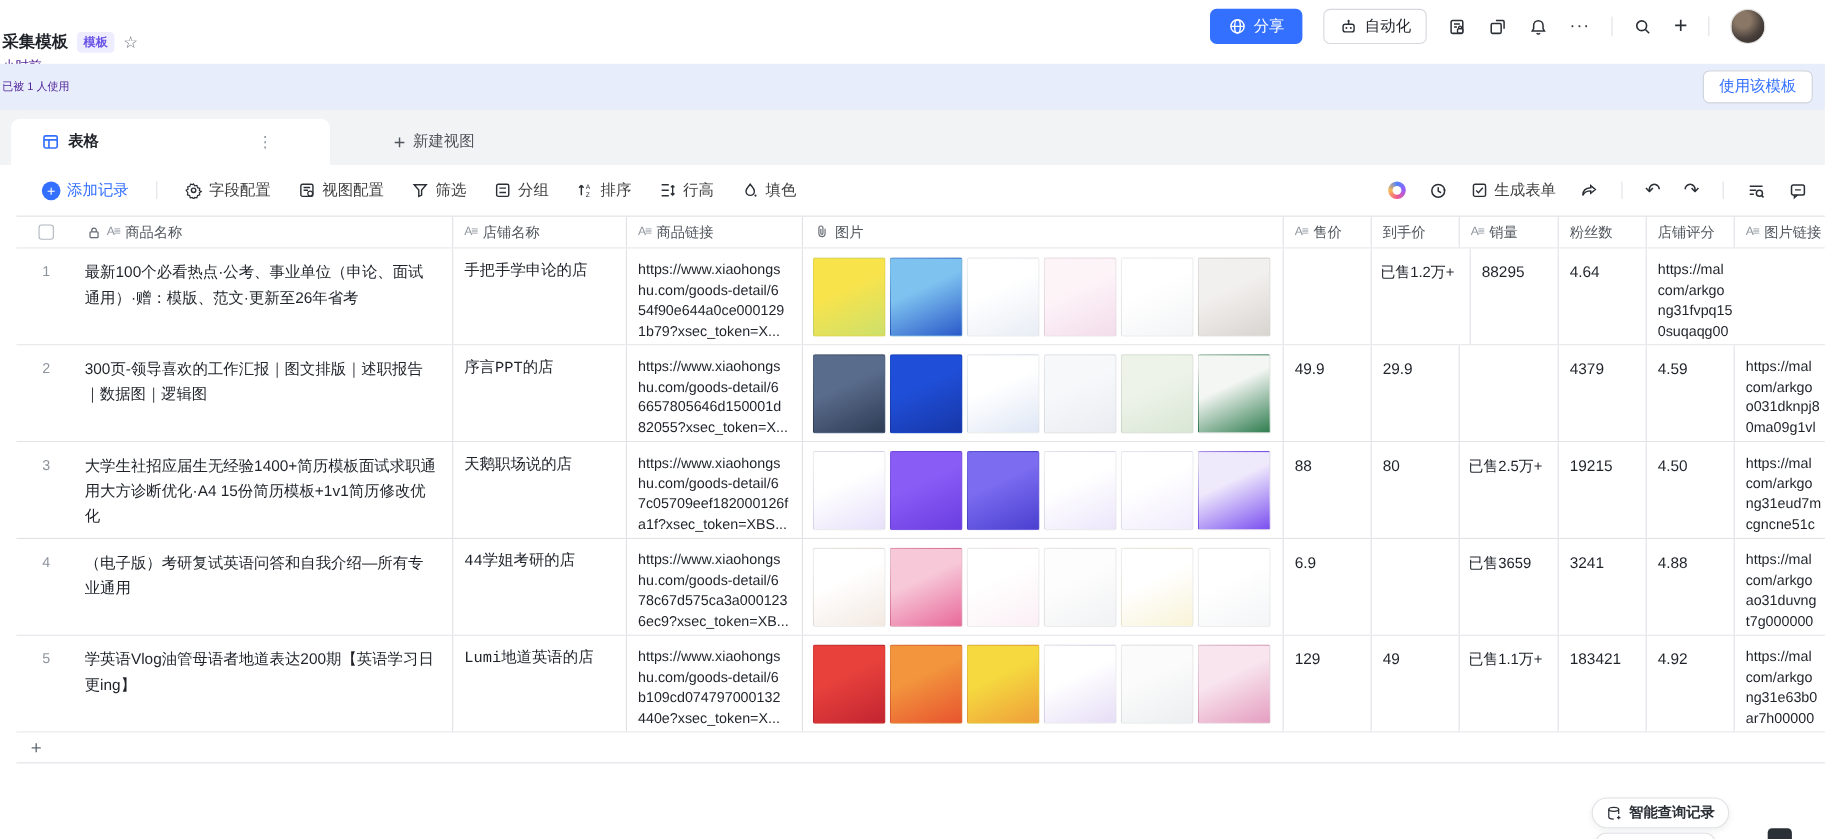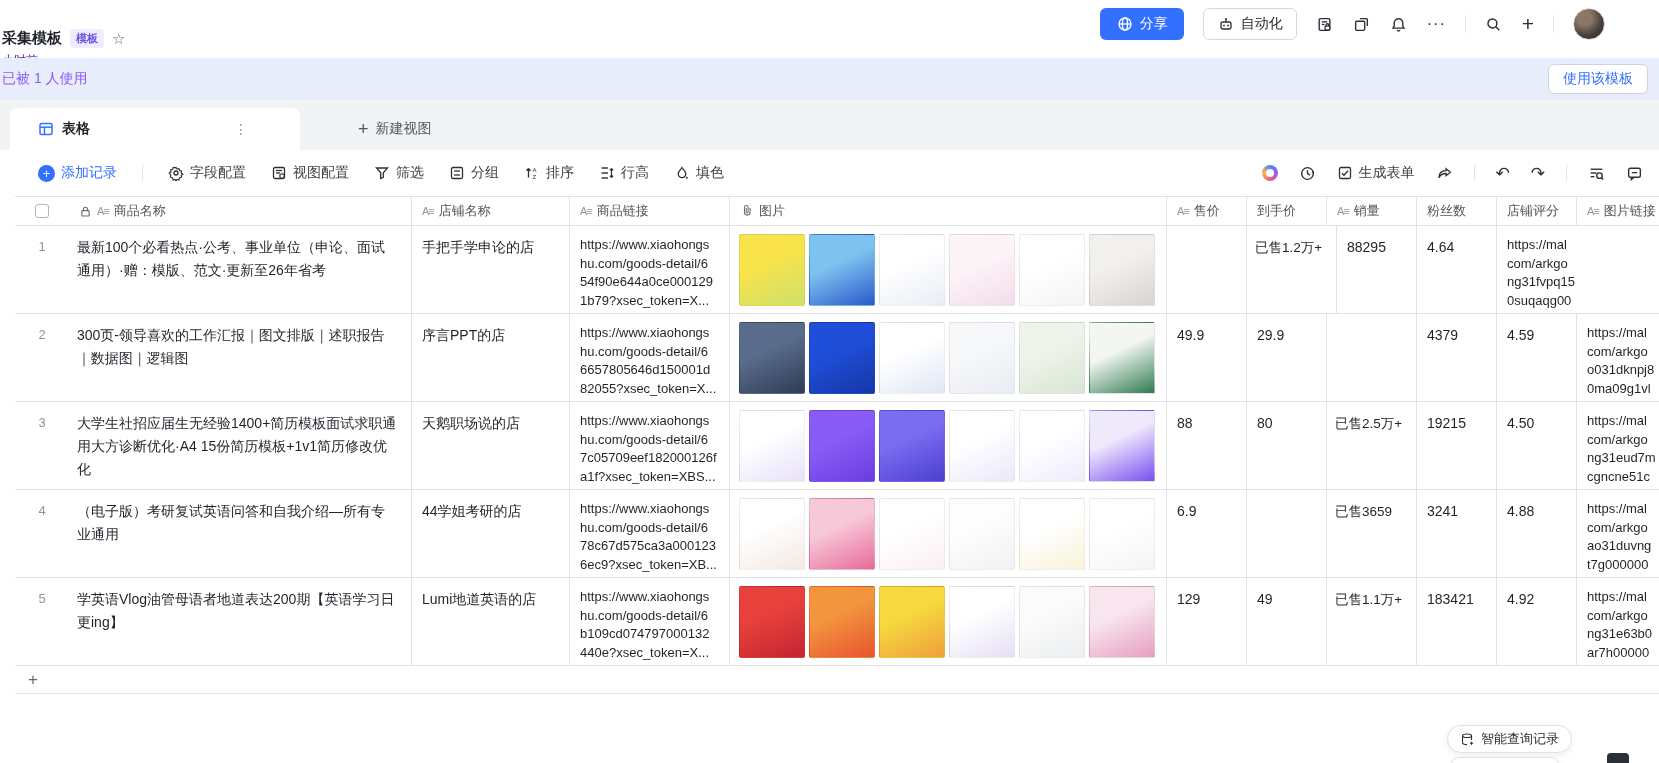--- a/index.html
+++ b/index.html
@@ -23,21 +23,21 @@
   .tbicon { width:18px; height:18px; display:flex; align-items:center; justify-content:center; color:#2b2f36; }
   .vdiv { width:1px; height:18px; background:#e0e2e6; }
   .dots { font-size:16px; color:#2b2f36; letter-spacing:1px; }
   .plus-glyph { font-size:21px; color:#2b2f36; line-height:18px; }
   .avatar { width:32px; height:32px; border-radius:50%;
     background:radial-gradient(circle at 35% 30%, #8a7766 0 25%, #4a413c 60%, #26221f); border:1px solid #e0e0e0; }
 
   
   .banner { position:absolute; left:0; top:58px; width:1659px; height:42px; background:#e8edfb;
     display:flex; align-items:center; }
-  .banner-text { font-size:14px; color:#8b5cf6; margin-left:2px; }
+  .banner-text { font-size:10px; color:#4c1d95; margin-left:2px; }
   .use-btn { position:absolute; right:11px; top:6px; height:30px; padding:0 14px; background:#fff;
     border:1px solid #cfd3da; border-radius:6px; color:#3370ff; font-size:14px; display:flex; align-items:center; }
 
   
   .tabstrip { position:absolute; left:0; top:100px; width:1659px; height:50px; background:#f2f3f5; }
   .tab-active { position:absolute; left:10px; top:8px; width:290px; height:42px; background:#fff;
     border-radius:8px 8px 0 0; display:flex; align-items:center; }
   .tab-active .grid-ic { margin-left:28px; }
   .tab-label { font-size:14px; font-weight:600; color:#1f2329; margin-left:8px; }
   .tab-more { position:absolute; right:52px; font-size:14px; color:#8f959e; }
@@ -66,21 +66,21 @@
     border-right:1px solid #e0e2e6; padding-left:10px; overflow:hidden; white-space:nowrap; flex:none; }
   .hcell.first { border-right:none; justify-content:center; padding-left:0; }
   .ficon { font-size:11px; color:#8f959e; letter-spacing:-1px; flex:none; }
   .checkbox { width:14px; height:14px; border:1.5px solid #b0b6bf; border-radius:3px; background:#fff; }
 
   .trow { display:flex; height:88px; border-bottom:1px solid #e0e2e6; background:#fff; }
   .cell { border-right:1px solid #e0e2e6; overflow:hidden; flex:none; }
   .cell.first { border-right:none; text-align:center; }
   .rownum { display:inline-block; margin-top:13px; font-size:13px; color:#8f959e; }
   .c-name  { width:343px; padding:10px 14px 0 8px; font-size:14px; line-height:23px; }
-  .c-shop  { width:158px; padding:10px 10px 0 10px; font-size:14px; line-height:22px; }
+  .c-shop  { width:158px; padding:10px 10px 0 10px; font-size:14px; line-height:22px;font-family:Liberation Mono, monospace; }
   .c-link  { width:160px; padding:10px 8px 0 10px; font-size:13px; line-height:18.5px; }
   .c-imgs  { width:437px; padding:8px 0 0 9px; display:flex; gap:4px; }
   .c-price { width:80px; padding:13px 6px 0 10px; font-size:14px; }
   .c-final { width:80px; padding:13px 6px 0 10px; font-size:14px; }
   .c-sales { width:90px; padding:13px 4px 0 8px; font-size:13.5px; }
   .c-fans  { width:80px; padding:13px 6px 0 10px; font-size:14px; }
   .c-rating{ width:80px; padding:13px 6px 0 10px; font-size:14px; }
   .c-imglink{ width:140px; padding:10px 6px 0 10px; font-size:13px; line-height:18.5px; border-right:none; }
   .h-num { width:54px; } .h-name { width:343px; } .h-shop { width:158px; } .h-link { width:160px; }
   .h-imgs { width:437px; } .h-price { width:80px; } .h-final { width:80px; } .h-sales { width:90px; }
@@ -88,21 +88,21 @@
   .first.h-num, .cell.first { width:54px; }
   .pre { white-space:pre-line; word-break:break-all; }
   .thumb { width:66px; height:72px; border-radius:2px; border:1px solid rgba(31,35,41,.08); flex:none; }
 
   .addrow { display:flex; align-items:center; height:28px; border-bottom:1px solid #e0e2e6; background:#fff; }
   .addrow .plus-sm2 { margin-left:13px; font-size:17px; color:#646a73; }
 
   
   .float-pill { position:absolute; right:87px; top:725px; height:28px; background:#fff; border:1px solid #e0e2e6;
     border-radius:15px; box-shadow:0 2px 6px rgba(31,35,41,.08); display:flex; align-items:center; gap:6px;
-    padding:0 12px; font-size:13px; color:#2b2f36; }
+    padding:0 12px; font-size:13px; color:#2b2f36;font-weight:bold; }
   .float-pill2 { position:absolute; right:99px; top:757px; width:110px; height:20px; background:#fff;
     border:1px solid #e0e2e6; border-radius:12px; box-shadow:0 2px 6px rgba(31,35,41,.08); }
   .corner-dark { position:absolute; left:1607px; top:753px; width:22px; height:14px; background:#2b2f36; border-radius:4px; }
 </style>
 </head>
 <body>
 
 <div class="topbar">
   <div class="title-wrap">
     <div class="title-row">

